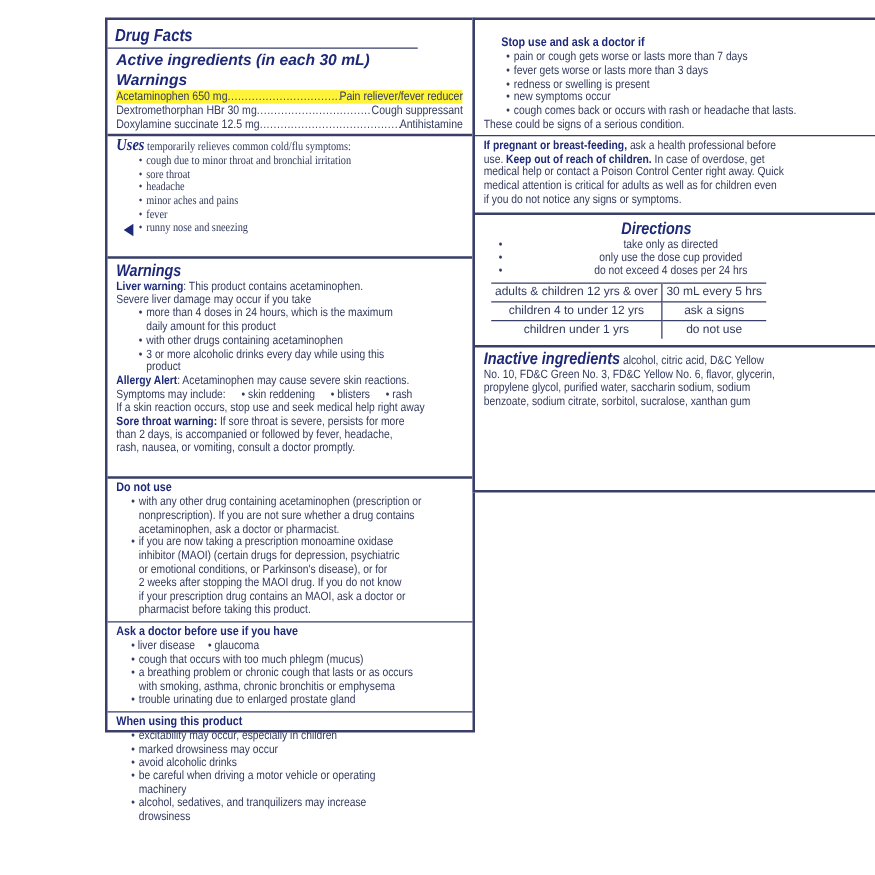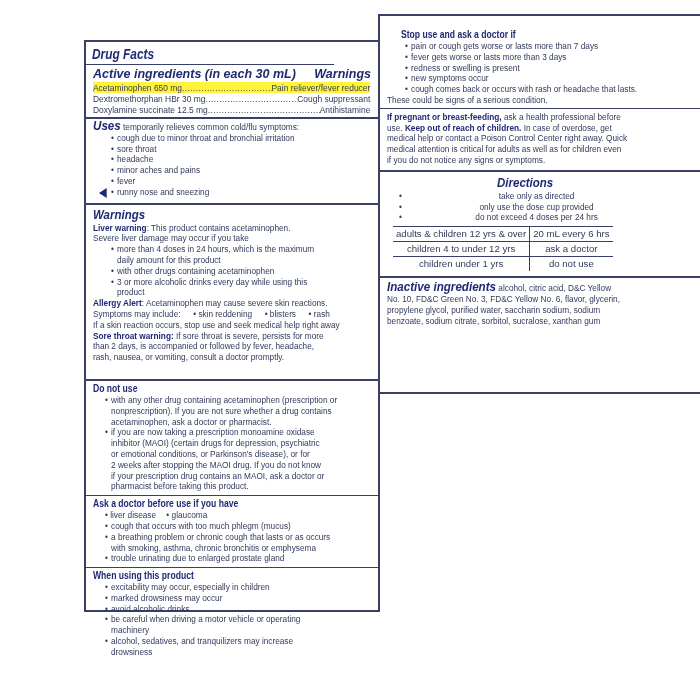--- a/index.html
+++ b/index.html
@@ -3,21 +3,21 @@
   <meta charset="utf-8">
   <style>
     html, body { margin: 0; padding: 0; }
     body {
       width: 700px; height: 700px; background: #ffffff; position: relative; overflow: hidden;
       font-family: "Liberation Sans", sans-serif; color: #2e3d6b;
     }
     .panel {
       position: absolute; border: 2px solid #3a3f6a; background: #fff; box-sizing: border-box;
     }
-    #left { left: 84px; top: 14px; width: 296px; height: 572px; margin-top: 26px; }
+    #left { left: 84px; top: 14px; width: 296px; height: 572px; }
     #right { left: 378px; top: 14px; width: 343px; height: 380px; }
     .sec { border-bottom: 2px solid #3a3f6a; padding: 2px 7px 3px 7px; box-sizing: border-box; }
     .sec.thin { border-bottom: 1px solid #3a3f6a; }
     .sec:last-child { border-bottom: none; }
     .h-big {
       font-style: italic; font-weight: bold; font-size: 13.5px; color: #1e2a78; line-height: 16px;
       transform: scaleX(0.85); transform-origin: left; white-space: nowrap;
     }
     .h-sub { font-weight: bold; font-size: 10px; color: #1e2a78; line-height: 12px; transform: scaleX(0.86); transform-origin: left; white-space: nowrap; }
     .txt { font-size: 9.6px; line-height: 10.8px; color: #323a5e; transform: scaleX(0.86); transform-origin: left; white-space: nowrap; }
@@ -40,42 +40,42 @@
     table.dir td.c1 { border-right: 1px solid #3a3f6a; width: 118px; }
     .inline-h { display: inline; font-style: italic; font-weight: bold; font-size: 13.5px; color: #1e2a78; }
   </style>
 </head>
 <body>
 
 <div id="left" class="panel">
 
   <div class="sec" style="padding-top:4px;padding-bottom:2px;">
     <div class="h-big" style="border-bottom:1px solid #3a3f6a;margin:0 -7px;padding:0 7px 2px 7px;font-size:14px;">Drug Facts</div>
-    <div class="active-head" style="margin-top:1px;">
+    <div class="active-head" style="margin-top:1px;flex-direction:column;">
       <span class="h-big">Active ingredients (in each 30 mL)</span>
       <span class="h-big">Warnings</span>
     </div>
     <div class="ingr-row hl">
       <span>Acetaminophen 650 mg</span>
         <span class="dots"></span>
         <span>Pain reliever/fever reducer</span>
     </div>
     <div class="ingr-row">
       <span>Dextromethorphan HBr 30 mg</span>
         <span class="dots"></span>
         <span>Cough suppressant</span>
     </div>
     <div class="ingr-row">
       <span>Doxylamine succinate 12.5 mg</span>
         <span class="dots"></span>
         <span>Antihistamine</span>
     </div>
   </div>
 
-  <div class="sec" style="padding-bottom:5px;">
+  <div class="sec" style="padding-bottom:16px;font-family:Liberation Serif, serif;">
     <div class="txt"><span class="inline-h">Uses</span> <span>temporarily relieves common cold/flu symptoms:</span></div>
     <ul class="txt ind1">
       <li class="bul">cough due to minor throat and bronchial irritation</li>
       <li class="bul">sore throat</li>
       <li class="bul">headache</li>
       <li class="bul">minor aches and pains</li>
       <li class="bul">fever</li>
       <li class="bul" style="position:relative;"><span class="uses-arrow"></span><span>runny nose and sneezing</span></li>
     </ul>
   </div>
@@ -170,25 +170,25 @@
     <div class="h-big">Directions</div>
     <ul class="txt ind2">
       <li class="bul">take only as directed</li>
       <li class="bul">only use the dose cup provided</li>
       <li class="bul">do not exceed 4 doses per 24 hrs</li>
     </ul>
     <table class="dir" style="border-top:1px solid #3a3f6a;">
       <tbody>
           <tr>
             <td class="c1">adults &amp; children 12 yrs &amp; over</td>
-            <td>20 mL every 6 hrs</td>
+            <td>30 mL every 5 hrs</td>
           </tr>
       <tr>
             <td class="c1">children 4 to under 12 yrs</td>
-            <td>ask a doctor</td>
+            <td>ask a signs</td>
           </tr>
       <tr>
             <td class="c1">children under 1 yrs</td>
             <td>do not use</td>
           </tr>
     </tbody>
       </table>
   </div>
 
 

